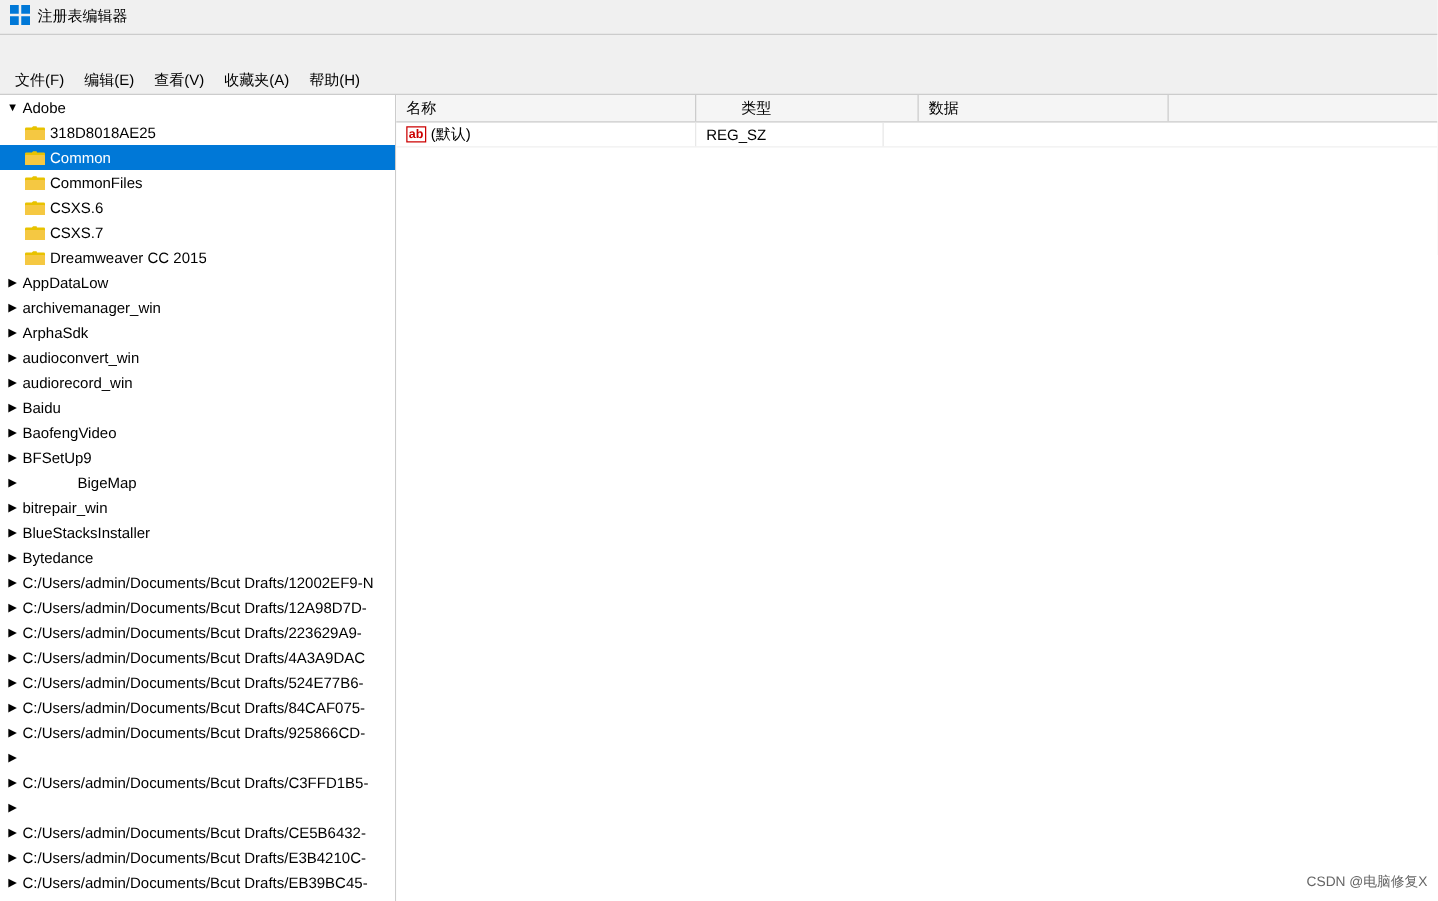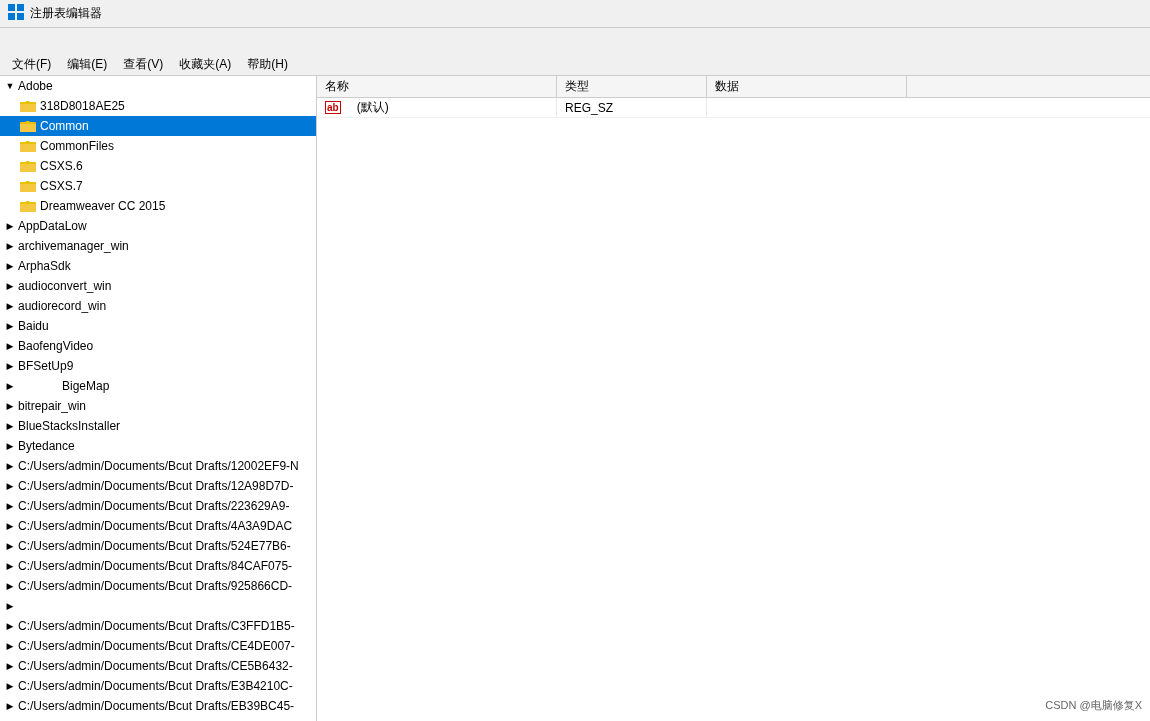--- a/index.html
+++ b/index.html
@@ -122,21 +122,20 @@
       height: 20px;
     }
     .data-cell {
       padding: 2px 8px;
       font-size: 12px;
       border-right: 1px solid #e8e8e8;
       display: flex;
       align-items: center;
       white-space: nowrap;
       overflow: hidden;
-      gap: 12px;
     }
     .data-cell-name { width: 240px; }
     .data-cell-type { width: 150px; }
     .data-cell-data { width: 200px; }
     .bottom-bar {
       height: 20px;
       background: #f0f0f0;
       border-top: 1px solid #ccc;
       display: flex;
       align-items: center;
@@ -342,21 +341,20 @@
         </div>
         <div class="tree-item">
           <span class="expand-arrow">▶</span>
         </div>
         <div class="tree-item">
           <span class="expand-arrow">▶</span>
           <span style="overflow: hidden; text-overflow: ellipsis; white-space: nowrap;">C:/Users/admin/Documents/Bcut Drafts/C3FFD1B5-</span>
         </div>
         <div class="tree-item">
           <span class="expand-arrow">▶</span>
-          <span style="overflow: hidden; text-overflow: ellipsis; white-space: nowrap;">C:/Users/admin/Documents/Bcut Drafts/CE4DE007-</span>
         </div>
         <div class="tree-item">
           <span class="expand-arrow">▶</span>
           <span style="overflow: hidden; text-overflow: ellipsis; white-space: nowrap;">C:/Users/admin/Documents/Bcut Drafts/CE5B6432-</span>
         </div>
         <div class="tree-item">
           <span class="expand-arrow">▶</span>
           <span style="overflow: hidden; text-overflow: ellipsis; white-space: nowrap;">C:/Users/admin/Documents/Bcut Drafts/E3B4210C-</span>
         </div>
         <div class="tree-item">
@@ -371,21 +369,21 @@
         <div class="scroll-track"></div>
         <div class="scroll-btn">►</div>
       </div>
     </div>
   </div>
 
   <div class="right-panel">
     <div class="column-header">
 
     <div class="col-header" style="width: 240px;">名称</div>
-        <div class="col-header" style="width: 150px;">类型</div>
+        <div class="col-header" style="width: 150px; margin-left: 28px;">类型</div>
         <div class="col-header" style="width: 200px;">数据</div>
       </div>
     <div class="right-content">
 
     <div class="data-row">
           <div class="data-cell data-cell-name">
             <span style="margin-right: 4px; font-size: 10px; color: rgb(204, 0, 0); font-weight: bold; border: 1px solid rgb(204, 0, 0); padding: 0px 1px; flex-shrink: 0;">ab</span>
             <span>(默认)</span>
           </div>
           <div class="data-cell data-cell-type">REG_SZ</div>

